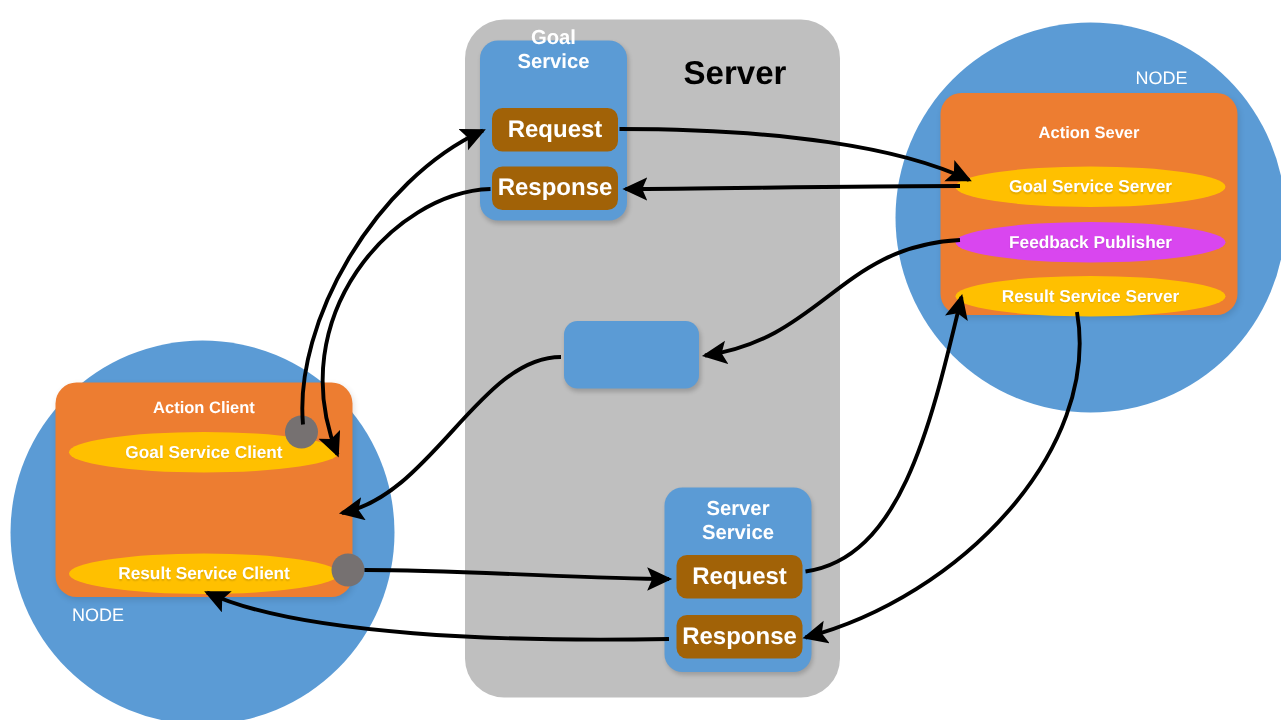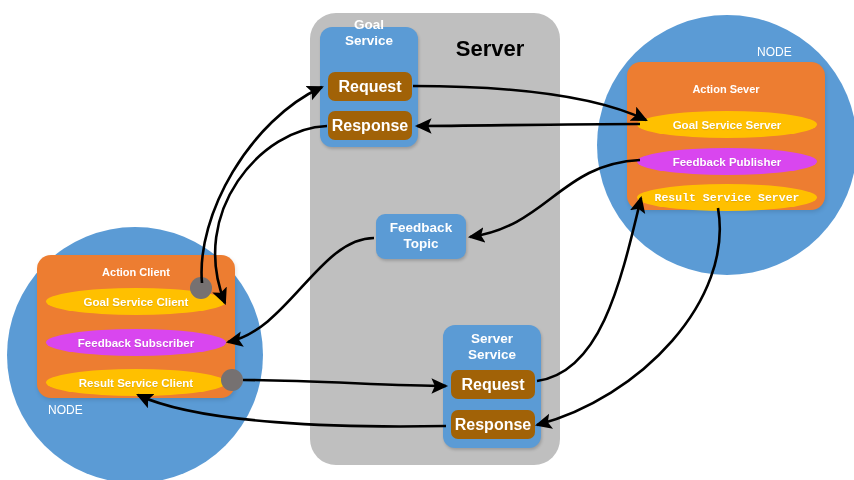--- a/index.html
+++ b/index.html
@@ -159,21 +159,21 @@
     justify-content: center;
     z-index: 14;
     text-shadow: 0 1px 1px rgba(0,0,0,0.12);
     text-align: right;
   }
   .pill-yellow { background: #ffc000; }
   .pill-green  { background: #d946ef; }
 
   #goal-service-server   { left: 637px; top: 111px; width: 180px; height: 27px; }
   #feedback-publisher    { left: 637px; top: 148px; width: 180px; height: 27px; }
-  #result-service-server { left: 637px; top: 184px; width: 180px; height: 27px; font-family: Liberation Mono, monospace; }
+  #result-service-server { left: 637px; top: 184px; width: 180px; height: 27px; }
 
   #goal-service-client   { left: 46px;  top: 288px; width: 180px; height: 27px; }
   #feedback-subscriber   { left: 46px;  top: 329px; width: 180px; height: 27px; }
   #result-service-client { left: 46px;  top: 369px; width: 180px; height: 27px; }
 
   
   .conn-dot {
     position: absolute;
     width: 22px; height: 22px;
     border-radius: 50%;
@@ -193,24 +193,20 @@
 
   <div class="svc-box" id="goal-service"></div>
   <div class="svc-title" id="goal-service-title">
     <span>Goal</span><br>
     <span>Service</span>
   </div>
   <div class="op-box" id="goal-request">Request</div>
   <div class="op-box" id="goal-response">Response</div>
 
   <div id="feedback-topic"></div>
-  <div id="feedback-topic-label">
-    <span>Feedback</span><br>
-    <span>Topic</span>
-  </div>
 
   <div class="svc-box" id="result-service"></div>
   <div class="svc-title" id="result-service-title">
     <span>Server</span><br>
     <span>Service</span>
   </div>
   <div class="op-box" id="result-request">Request</div>
   <div class="op-box" id="result-response">Response</div>
 
   <div class="node-circle" id="node-right"></div>
@@ -219,21 +215,20 @@
   <div class="comp-title" id="action-server-title">Action Sever</div>
   <div class="pill pill-yellow" id="goal-service-server">Goal Service Server</div>
   <div class="pill pill-green" id="feedback-publisher">Feedback Publisher</div>
   <div class="pill pill-yellow" id="result-service-server">Result Service Server</div>
 
   <div class="node-circle" id="node-left"></div>
   <div class="node-label" id="node-left-label">NODE</div>
   <div class="comp-block" id="action-client-block"></div>
   <div class="comp-title" id="action-client-title">Action Client</div>
   <div class="pill pill-yellow" id="goal-service-client">Goal Service Client</div>
-  <div class="pill pill-green" id="feedback-subscriber">Feedback Subscriber</div>
   <div class="pill pill-yellow" id="result-service-client">Result Service Client</div>
 
   <div class="conn-dot" id="dot-goal-client"></div>
   <div class="conn-dot" id="dot-result-client"></div>
 
   <svg id="wires" viewBox="0 0 854 480">
     <defs>
       <marker id="ah" markerWidth="7" markerHeight="7" refX="5.6" refY="3" orient="auto" markerUnits="strokeWidth">
         <path d="M0,0 L6.4,3 L0,6 L1.3,3 Z" fill="#000000"></path>
       </marker>

